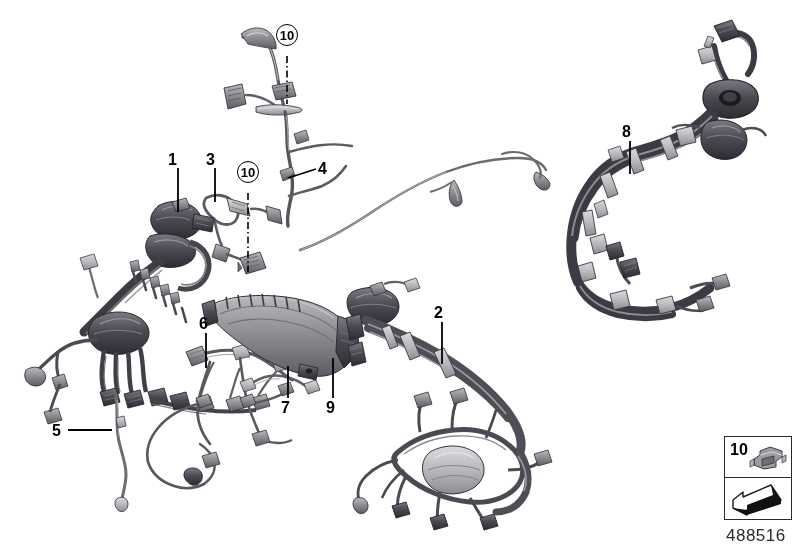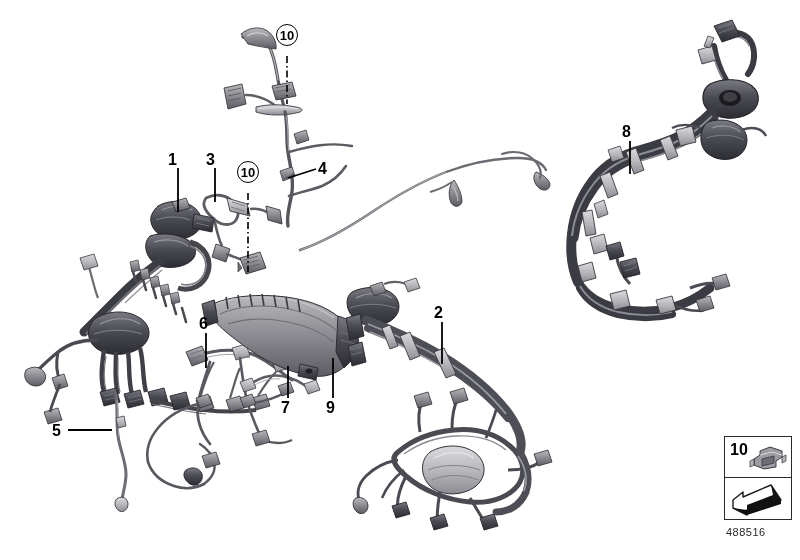--- a/index.html
+++ b/index.html
@@ -85,21 +85,21 @@
   #legend .legend-arrow {
     position: absolute;
     left: 4px;
     top: 4px;
     width: 58px;
     height: 34px;
   }
   #diagram-id {
     position: absolute;
     font-family: "Liberation Sans", sans-serif;
-    font-size: 11px;
+    font-size: 17px;
     color: #2b2b2b;
     letter-spacing: 0.5px;
     white-space: nowrap;
   }
 </style>
 </head>
 <body>
 
 <div id="sheet">
 

